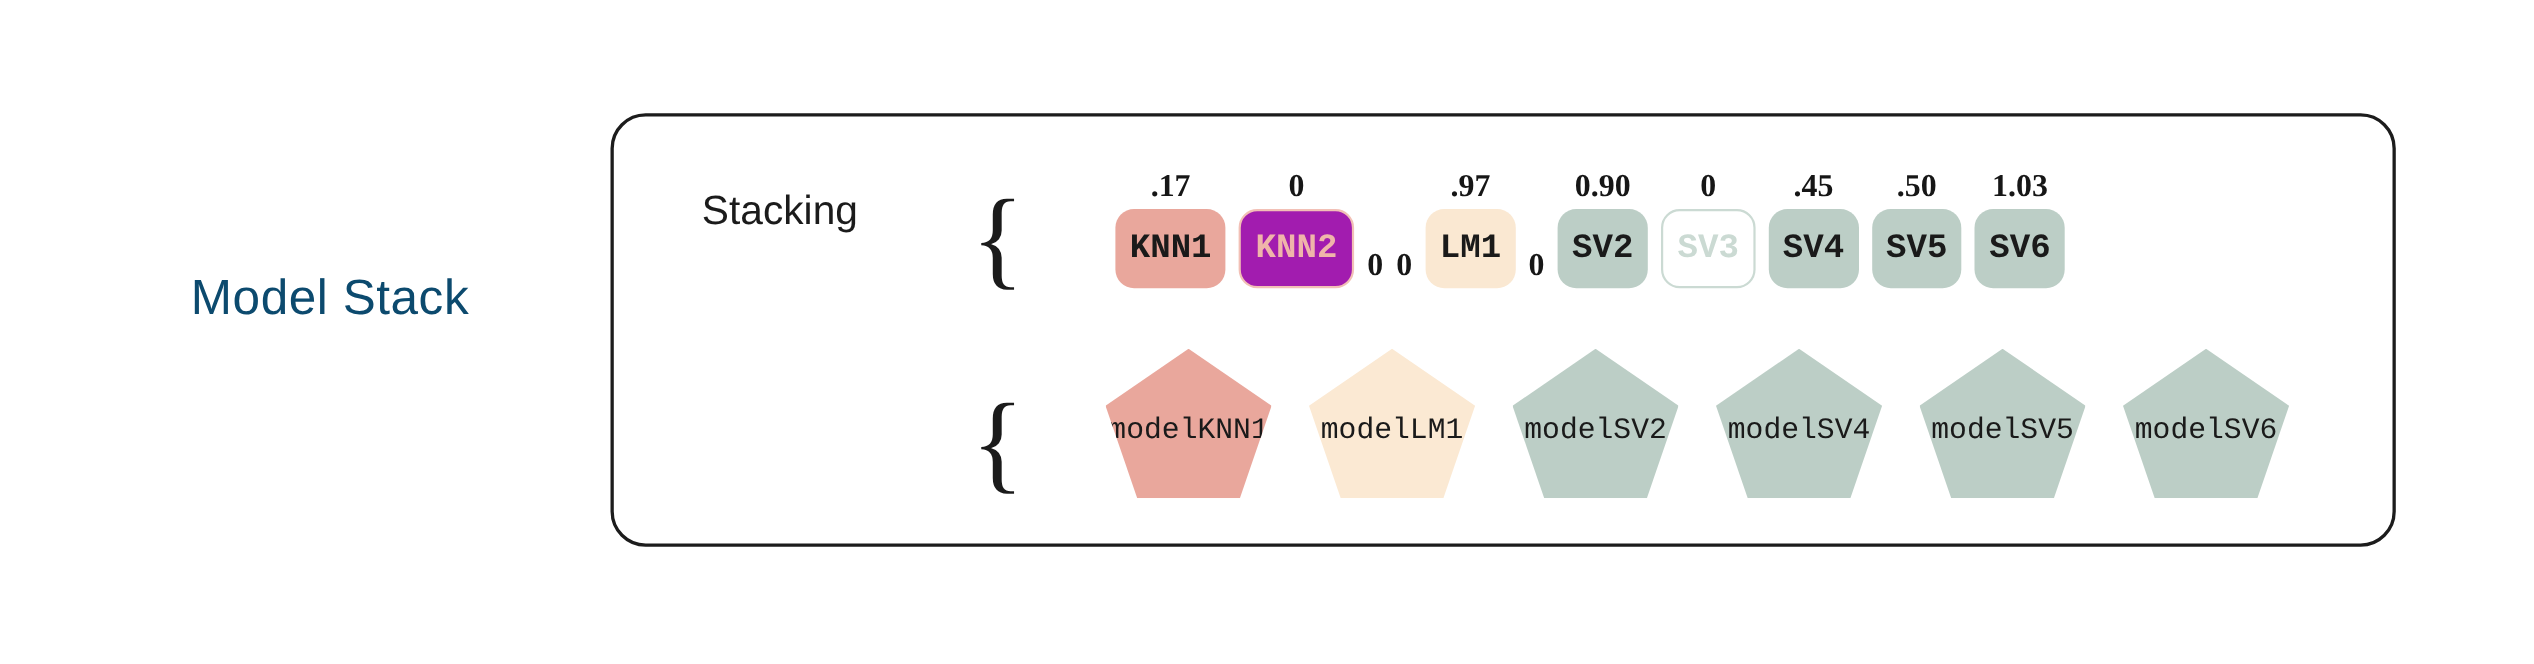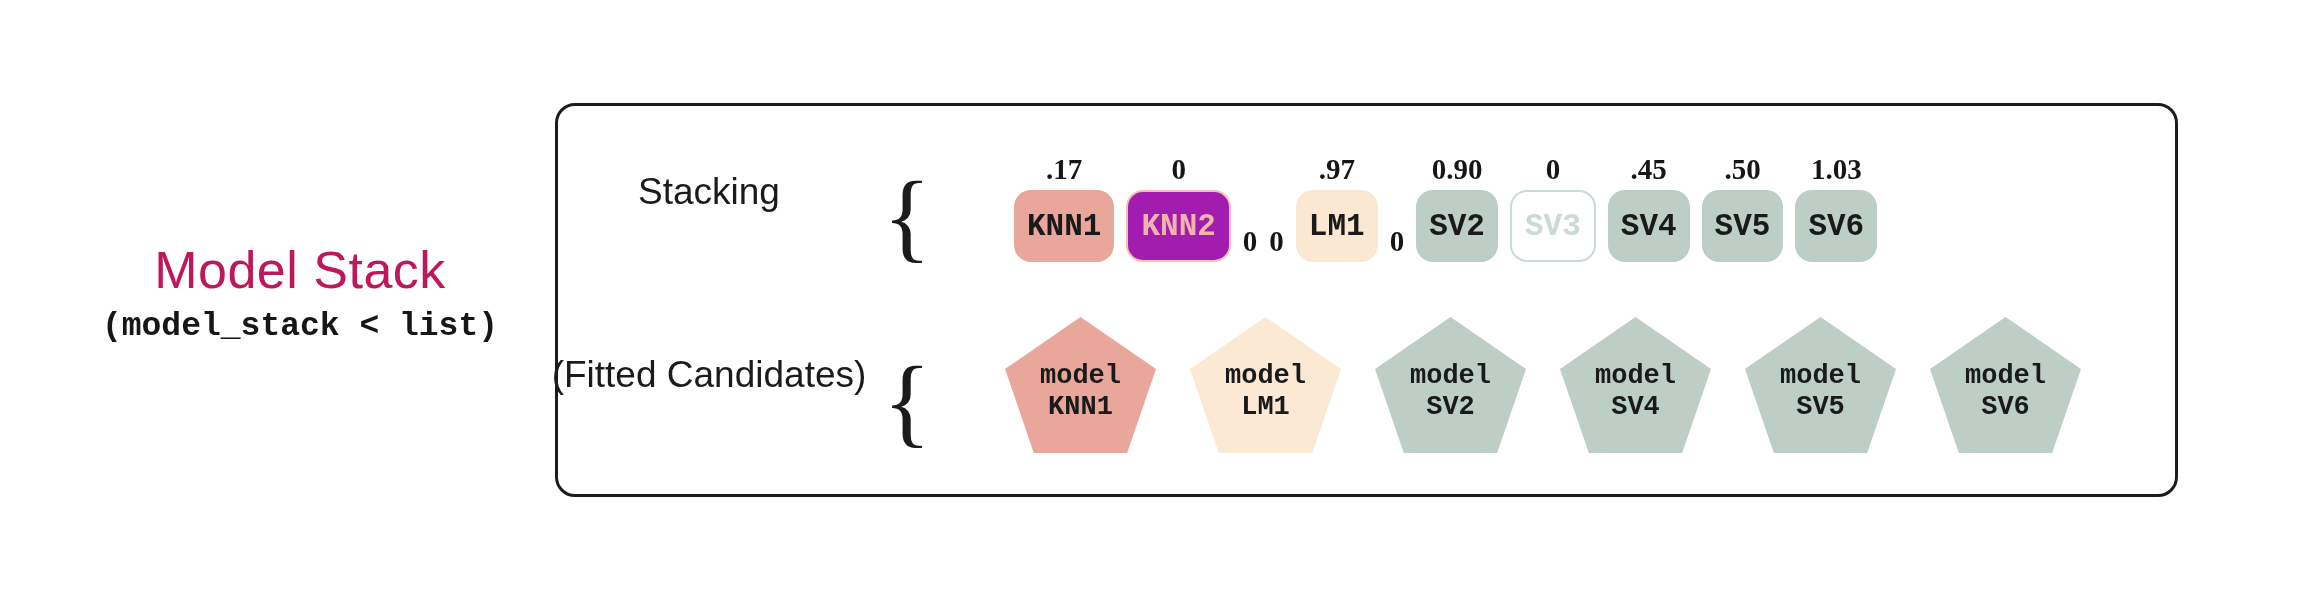--- a/index.html
+++ b/index.html
@@ -3,30 +3,30 @@
 <meta charset="utf-8">
 <style>
   html,body { margin:0; padding:0; background:#ffffff; }
   #canvas {
     position:relative; width:2304px; height:604px; background:#ffffff;
     font-family:"Liberation Sans", sans-serif; color:#1a1a1a; overflow:hidden;
   }
 
   
   .title-block { position:absolute; left:50px; top:248px; width:500px; text-align:center; }
-  .title-heading { font-size:52px; line-height:44px; letter-spacing:0.5px; color:#be185d; }
+  .title-heading { font-size:45px; line-height:44px; letter-spacing:0.5px; color:#0c4a6e; }
   .title-code {
     margin-top:16px; font-family:"Liberation Mono", monospace;
     font-size:33px; font-weight:bold; line-height:38px; white-space:nowrap; color:#161616;
   }
 
   
   .panel {
     position:absolute; left:555px; top:103px; width:1623px; height:394px;
-    background:#ffffff; border:3px solid #1c1c1c; border-radius:20px; box-sizing:border-box;
+    background:#ffffff; border:3px solid #1c1c1c; border-radius:32px; box-sizing:border-box;
   }
   
   .panel-inner { position:absolute; left:-3px; top:-3px; width:1623px; height:394px; }
 
   .row-label { position:absolute; left:-11px; width:330px; text-align:center;
                font-size:37px; line-height:46px; color:#1b1b1b; }
   .row-label.coef    { top:66px; }
   .row-label.members { top:249px; }
 
   .brace {
@@ -53,37 +53,36 @@
   .chip[data-variant="knn-zero"]   { background:#a21caf; border:2px solid #F2C0B6; color:#EFB5AA; }
   .chip[data-variant="lm-active"]  { background:#FAE8D2; color:#1a1a1a; }
   .chip[data-variant="sv-zero"]    { background:#ffffff; border:2px solid #CBDAD3; color:#CBDAD3; }
   .chip[data-variant="sv-active"]  { background:#BCCEC6; color:#1a1a1a; }
 
   
   .member-strip { position:absolute; left:450px; top:214px; display:flex; gap:34px; }
   .pentagon {
     width:151px; height:136px;
     clip-path:polygon(50% 0%, 100% 38.2%, 80.9% 100%, 19.1% 100%, 0% 38.2%);
-    display:flex; flex-direction:column; align-items:center; justify-content:center;
+    display:flex; align-items:center; justify-content:center;
     padding-top:14px; box-sizing:border-box; text-align:right;
-    font-family:"Liberation Mono", monospace; font-weight:bold; font-size:27px; line-height:31px;
+    font-family:"Liberation Mono", monospace; font-weight:normal; font-size:27px; line-height:31px;
     color:#1a1a1a;
   }
   .pentagon[data-variant="knn"] { background:#E9A79C; }
   .pentagon[data-variant="lm"]  { background:#FBE9D3; }
   .pentagon[data-variant="sv"]  { background:#BCCEC6; }
 </style>
 </head>
 <body>
 
 <div id="canvas">
 
   <div class="title-block">
     <div class="title-heading">Model Stack</div>
-    <div class="title-code">(model_stack &lt; list)</div>
   </div>
 
   <div class="panel">
     <div class="panel-inner">
 
       <div class="row-label coef">
         <div>Stacking</div>
       </div>
       <div class="brace b1">{</div>
 
@@ -125,21 +124,20 @@
           <div class="coef-value">.50</div>
           <div class="chip" data-variant="sv-active">SV5</div>
         </div>
         <div class="coef-cell">
           <div class="coef-value">1.03</div>
           <div class="chip" data-variant="sv-active">SV6</div>
         </div>
       </div>
 
       <div class="row-label members">
-        <div>(Fitted Candidates)</div>
       </div>
       <div class="brace b2">{</div>
 
       <div class="member-strip">
         <div class="pentagon" data-variant="knn">
           <div>model</div>
           <div>KNN1</div>
         </div>
         <div class="pentagon" data-variant="lm">
           <div>model</div>

